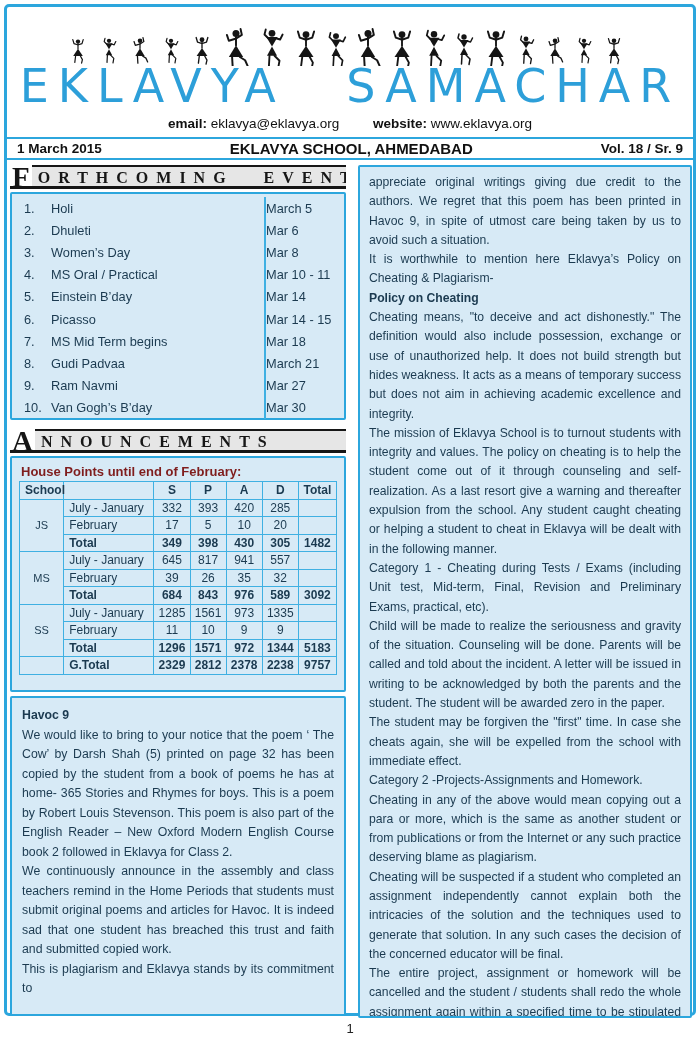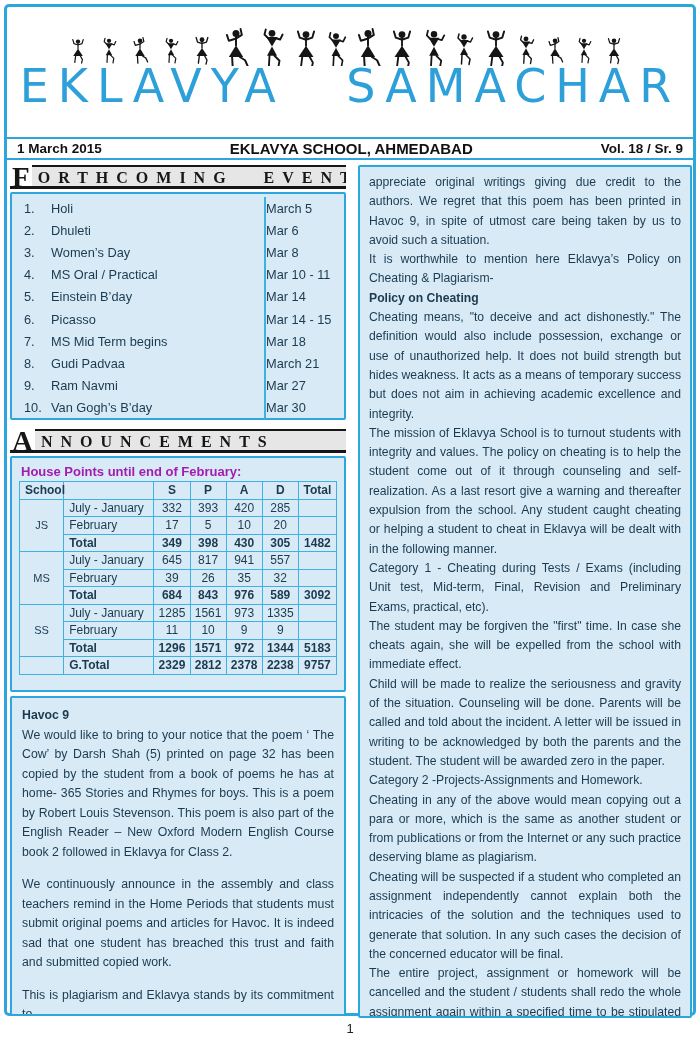--- a/index.html
+++ b/index.html
@@ -80,38 +80,38 @@
   
   .events-box{margin-top:3px;height:228px;padding:3px 0;}
   .ev-row{display:flex;height:22.2px;align-items:center;font-size:12.8px;}
   .ev-name{flex:1;display:flex;align-items:center;padding-left:12px;}
   .ev-num{width:27px;display:inline-block;}
   .ev-date{width:80px;align-self:stretch;display:flex;align-items:center;
     border-left:2px solid var(--grid);}
   
   .ann-gap{height:9px;}
   .house-box{margin-top:3px;height:236px;padding:5px 7px;}
-  .hp-title{font-weight:bold;font-size:13px;color:#a21caf;margin:1px 0 2px 2px;}
+  .hp-title{font-weight:bold;font-size:13px;color:#7f1d1d;margin:1px 0 2px 2px;}
   table.hp{width:100%;border-collapse:collapse;table-layout:fixed;}
   table.hp td,table.hp th{
     border:1.5px solid var(--grid);
     font-size:12px;height:17.5px;
     padding:0 3px;color:var(--ink);
     text-align:center;vertical-align:middle;
   }
   table.hp th{font-weight:bold;text-align:left;padding-left:5px;margin-left:48px;}
   table.hp th.c{text-align:center;padding-left:3px;}
   table.hp td.lbl{text-align:left;padding-left:5px;}
   table.hp td.bold, table.hp th{font-weight:bold;}
   table.hp td.school{font-size:11px;}
   
   .havoc-box{margin-top:4px;height:320px;padding:8px 10px 6px 10px;
     font-size:12.3px;line-height:19.5px;text-align:justify;overflow:hidden;}
   .havoc-box .title{font-weight:bold;text-align:left;}
-  .havoc-box p.gap{margin-top:13px;}
+  .havoc-box p.gap{}
   .article-box{height:853px;padding:6px 9px;
     font-size:12.2px;line-height:19.3px;text-align:justify;overflow:hidden;}
   .article-box p{margin:0;}
   .article-box p.bold{font-weight:bold;text-align:left;}
   
   .pageno{
     position:absolute;left:0;top:1021px;width:700px;
     text-align:center;font-size:13px;color:#222;
   }
 </style>
@@ -166,20 +166,27 @@
     <use href="#f2" transform="translate(396,38) scale(1.0)"></use>
     <use href="#f1" transform="translate(428,39) scale(1.25)"></use>
     <use href="#f2" transform="translate(458,38) scale(0.9)"></use>
     <use href="#f3" transform="translate(487,38) scale(0.85)"></use>
     <use href="#f2" transform="translate(516,38) scale(0.8)"></use>
     <use href="#f1" transform="translate(546,38) scale(0.85)"></use>
   </svg>
 
   <div class="masthead">EKLAVYA SAMACHAR</div>
 
+  <div class="contact">
+    <b>email:</b>
+    <span>eklavya@eklavya.org</span>
+    <span class="sep"></span>
+    <b>website:</b>
+    <span>www.eklavya.org</span>
+  </div>
 
   <div class="datebar">
     <span>1 March 2015</span>
     <span class="mid">EKLAVYA SCHOOL, AHMEDABAD</span>
     <span>Vol. 18 / Sr. 9</span>
   </div>
 
   <div class="col-left">
 
     <div class="sec-head">
@@ -390,22 +397,22 @@
   </div>
 
   <div class="col-right">
     <div class="bluebox article-box">
       <p>appreciate original writings giving due credit to the authors. We regret that this poem has been printed in Havoc 9, in spite of utmost care being taken by us to avoid such a situation.</p>
       <p>It is worthwhile to mention here Eklavya’s Policy on Cheating &amp; Plagiarism-</p>
       <p class="bold">Policy on Cheating</p>
       <p>Cheating means, "to deceive and act dishonestly." The definition would also include possession, exchange or use of unauthorized help. It does not build strength but hides weakness. It acts as a means of temporary success but does not aim in achieving academic excellence and integrity.</p>
       <p>The mission of Eklavya School is to turnout students with integrity and values. The policy on cheating is to help the student come out of it through counseling and self-realization. As a last resort give a warning and thereafter expulsion from the school. Any student caught cheating or helping a student to cheat in Eklavya will be dealt with in the following manner.</p>
       <p>Category 1 - Cheating during Tests / Exams (including Unit test, Mid-term, Final, Revision and Preliminary Exams, practical, etc).</p>
+      <p>Child will be made to realize the seriousness and gravity of the situation. Counseling will be done. Parents will be called and told about the incident. A letter will be issued in writing to be acknowledged by both the parents and the student. The student will be awarded zero in the paper.</p>
       <p>The student may be forgiven the "first" time. In case she cheats again, she will be expelled from the school with immediate effect.</p>
-      <p>Child will be made to realize the seriousness and gravity of the situation. Counseling will be done. Parents will be called and told about the incident. A letter will be issued in writing to be acknowledged by both the parents and the student. The student will be awarded zero in the paper.</p>
       <p>Category 2 -Projects-Assignments and Homework.</p>
       <p>Cheating in any of the above would mean copying out a para or more, which is the same as another student or from publications or from the Internet or any such practice deserving blame as plagiarism.</p>
       <p>Cheating will be suspected if a student who completed an assignment independently cannot explain both the intricacies of the solution and the techniques used to generate that solution. In any such cases the decision of the concerned educator will be final.</p>
       <p>The entire project, assignment or homework will be cancelled and the student / students shall redo the whole assignment again within a specified time to be stipulated by the subject teacher after which marks will be given for the same.</p>
     </div>
   </div>
 
   <div class="pageno">1</div>
 </div>
 

